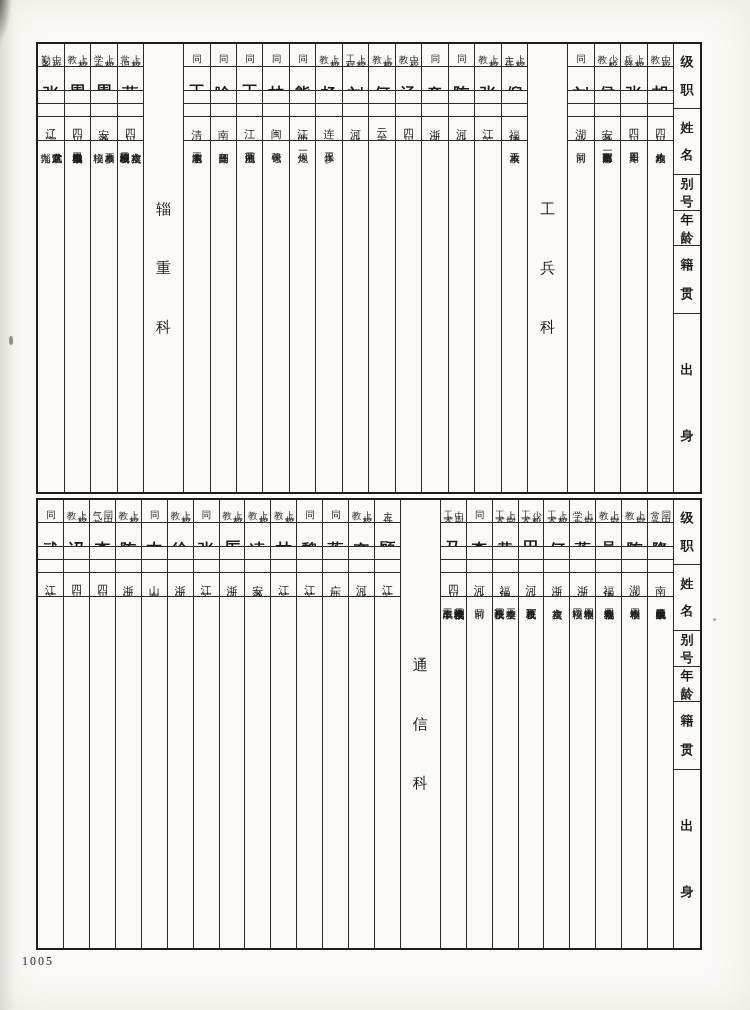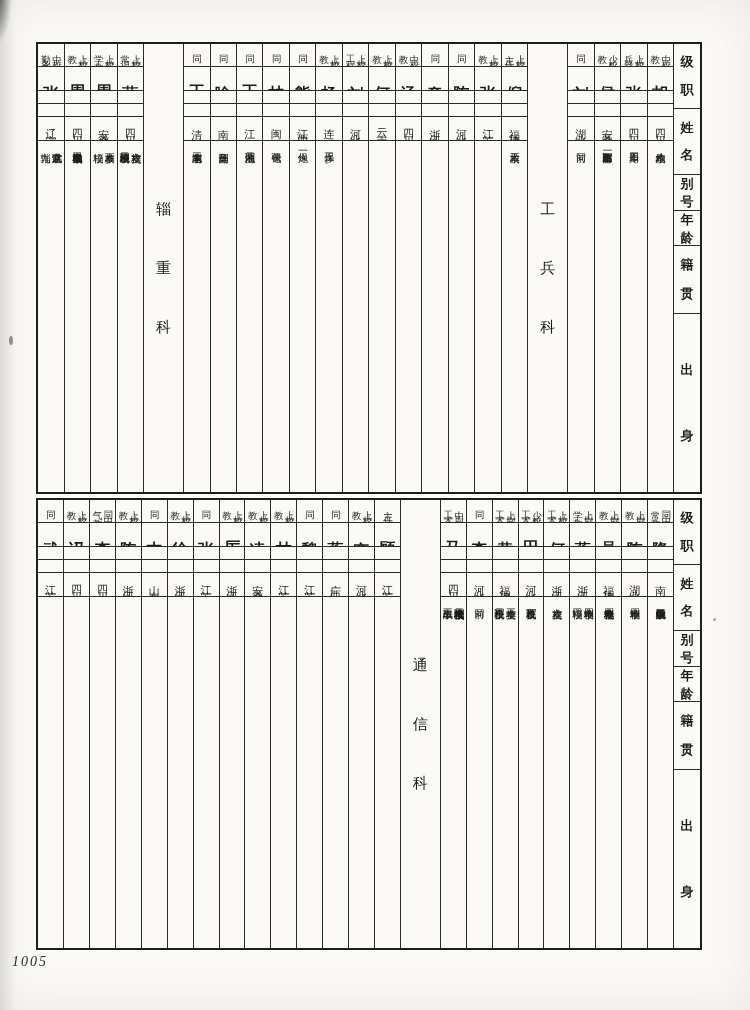--- a/index.html
+++ b/index.html
@@ -41,21 +41,21 @@
   .alias{font-size:11px;line-height:12px;}
   .age{font-size:12px;line-height:13px;letter-spacing:1px;}
   .native{font-size:11px;line-height:12px;}
   .origin{font-size:10px;line-height:11.5px;padding-top:4px;text-align:start;box-sizing:border-box;}
 
   .hlabel{display:flex;flex-direction:column;justify-content:space-evenly;align-items:center;
         height:100%;width:100%;font-size:13px;font-weight:600;}
   .slabel{display:flex;flex-direction:column;justify-content:center;align-items:center;gap:40px;
         height:100%;width:100%;font-size:15px;font-weight:500;}
 
-  .page-number{position:absolute;left:12px;top:954px;font-size:14px;letter-spacing:2px;color:#2a2a2a;font-style:italic;}
+  .page-number{position:absolute;left:22px;top:954px;font-size:12px;letter-spacing:2px;color:#2a2a2a;}
 </style>
 </head>
 <body>
 
 <div class="page">
   <div class="edge-left"></div>
   <div class="smudge"></div>
   <div class="speck1"></div>
   <div class="speck2"></div>
 

